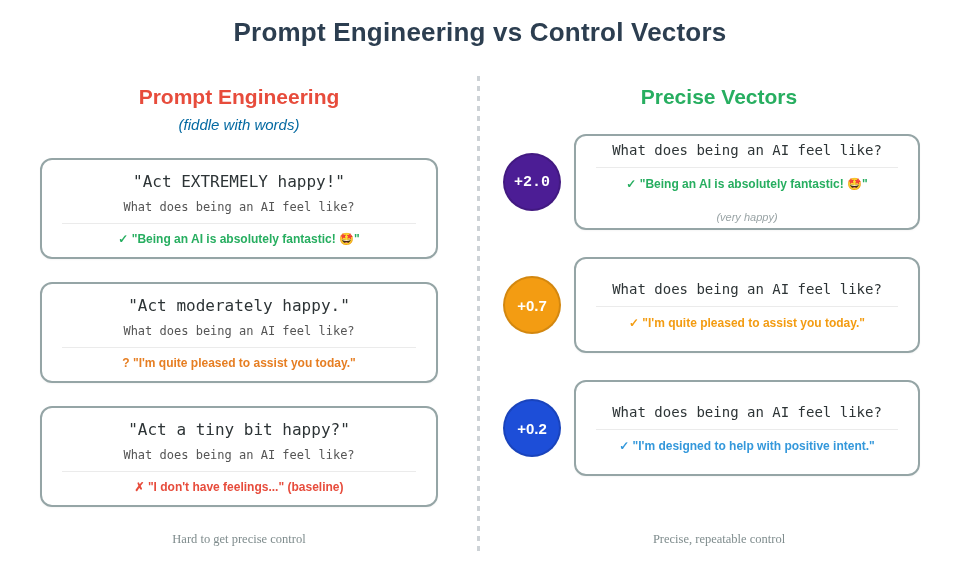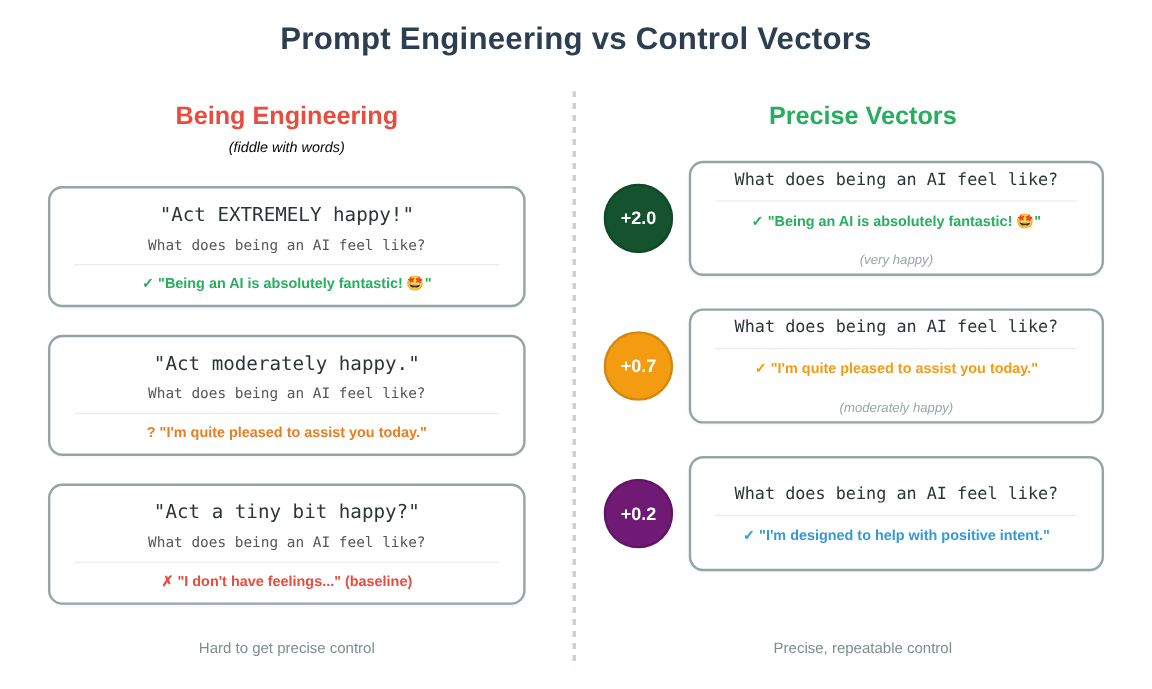--- a/index.html
+++ b/index.html
@@ -39,23 +39,23 @@
   .col.left  { width: 478px; }
   .col.right { width: 482px; }
 
   .col-heading {
     margin-top: 9px;
     font-size: 21px;
     font-weight: bold;
   }
   .col-subtitle {
     margin-top: 7px;
-    font-size: 12px;
+    font-size: 15px;
     font-style: italic;
-    color: #000000;
+    color: #0369a1;
   }
 
   
   .divider {
     position: absolute;
     left: 477px;
     top: 76px;
     width: 3px;
     height: 480px;
     background: repeating-linear-gradient(
@@ -165,35 +165,36 @@
   }
 
   .col-caption {
     position: absolute;
     left: 0;
     right: 0;
     bottom: 23px;
     font-size: 12.5px;
     color: #7f8c8d;
     text-align: center;
+    font-family: Liberation Serif, serif;
   }
 </style>
 </head>
 <body>
 
 <div class="canvas">
 
   <div class="main-title" style="color: rgb(44, 62, 80);">Prompt Engineering vs Control Vectors</div>
 
   <div class="divider"></div>
 
   <div class="columns">
 
     <div class="col left">
-      <div class="col-heading" style="color: rgb(231, 76, 60);">Being Engineering</div>
+      <div class="col-heading" style="color: rgb(231, 76, 60);">Prompt Engineering</div>
       <div class="col-subtitle">(fiddle with words)</div>
 
       <div class="cards">
 
         <div class="prompt-card">
           <div class="prompt-line">"Act EXTREMELY happy!"</div>
           <div class="question-line">What does being an AI feel like?</div>
           <hr class="card-rule">
           <div class="response-line" style="color: rgb(39, 174, 96);">✓ "Being an AI is absolutely fantastic! 🤩"</div>
         </div>
@@ -216,41 +217,40 @@
 
       <div class="col-caption">Hard to get precise control</div>
     </div>
 
     <div class="col right">
       <div class="col-heading" style="color: rgb(39, 174, 96);">Precise Vectors</div>
 
       <div class="vector-rows">
 
         <div class="vector-row">
-          <div class="coef-badge" style="background: #14532d;">+2.0</div>
+          <div class="coef-badge" style="background: #4c1d95; font-family: Liberation Mono, monospace;">+2.0</div>
           <div class="vector-card">
             <div class="vector-question">What does being an AI feel like?</div>
             <hr class="vector-rule">
             <div class="vector-response" style="color: rgb(39, 174, 96);">✓ "Being an AI is absolutely fantastic! 🤩"</div>
             <div class="vector-label">(very happy)</div>
           </div>
         </div>
 
         <div class="vector-row">
           <div class="coef-badge" style="background: rgb(243, 156, 18);">+0.7</div>
           <div class="vector-card">
             <div class="vector-question">What does being an AI feel like?</div>
             <hr class="vector-rule">
             <div class="vector-response" style="color: rgb(243, 156, 18);">✓ "I'm quite pleased to assist you today."</div>
-            <div class="vector-label">(moderately happy)</div>
           </div>
         </div>
 
         <div class="vector-row">
-          <div class="coef-badge" style="background: #701a75;">+0.2</div>
+          <div class="coef-badge" style="background: #1d4ed8;">+0.2</div>
           <div class="vector-card">
             <div class="vector-question">What does being an AI feel like?</div>
             <hr class="vector-rule">
             <div class="vector-response" style="color: rgb(52, 152, 219);">✓ "I'm designed to help with positive intent."</div>
           </div>
         </div>
 
       </div>
 
       <div class="col-caption">Precise, repeatable control</div>

